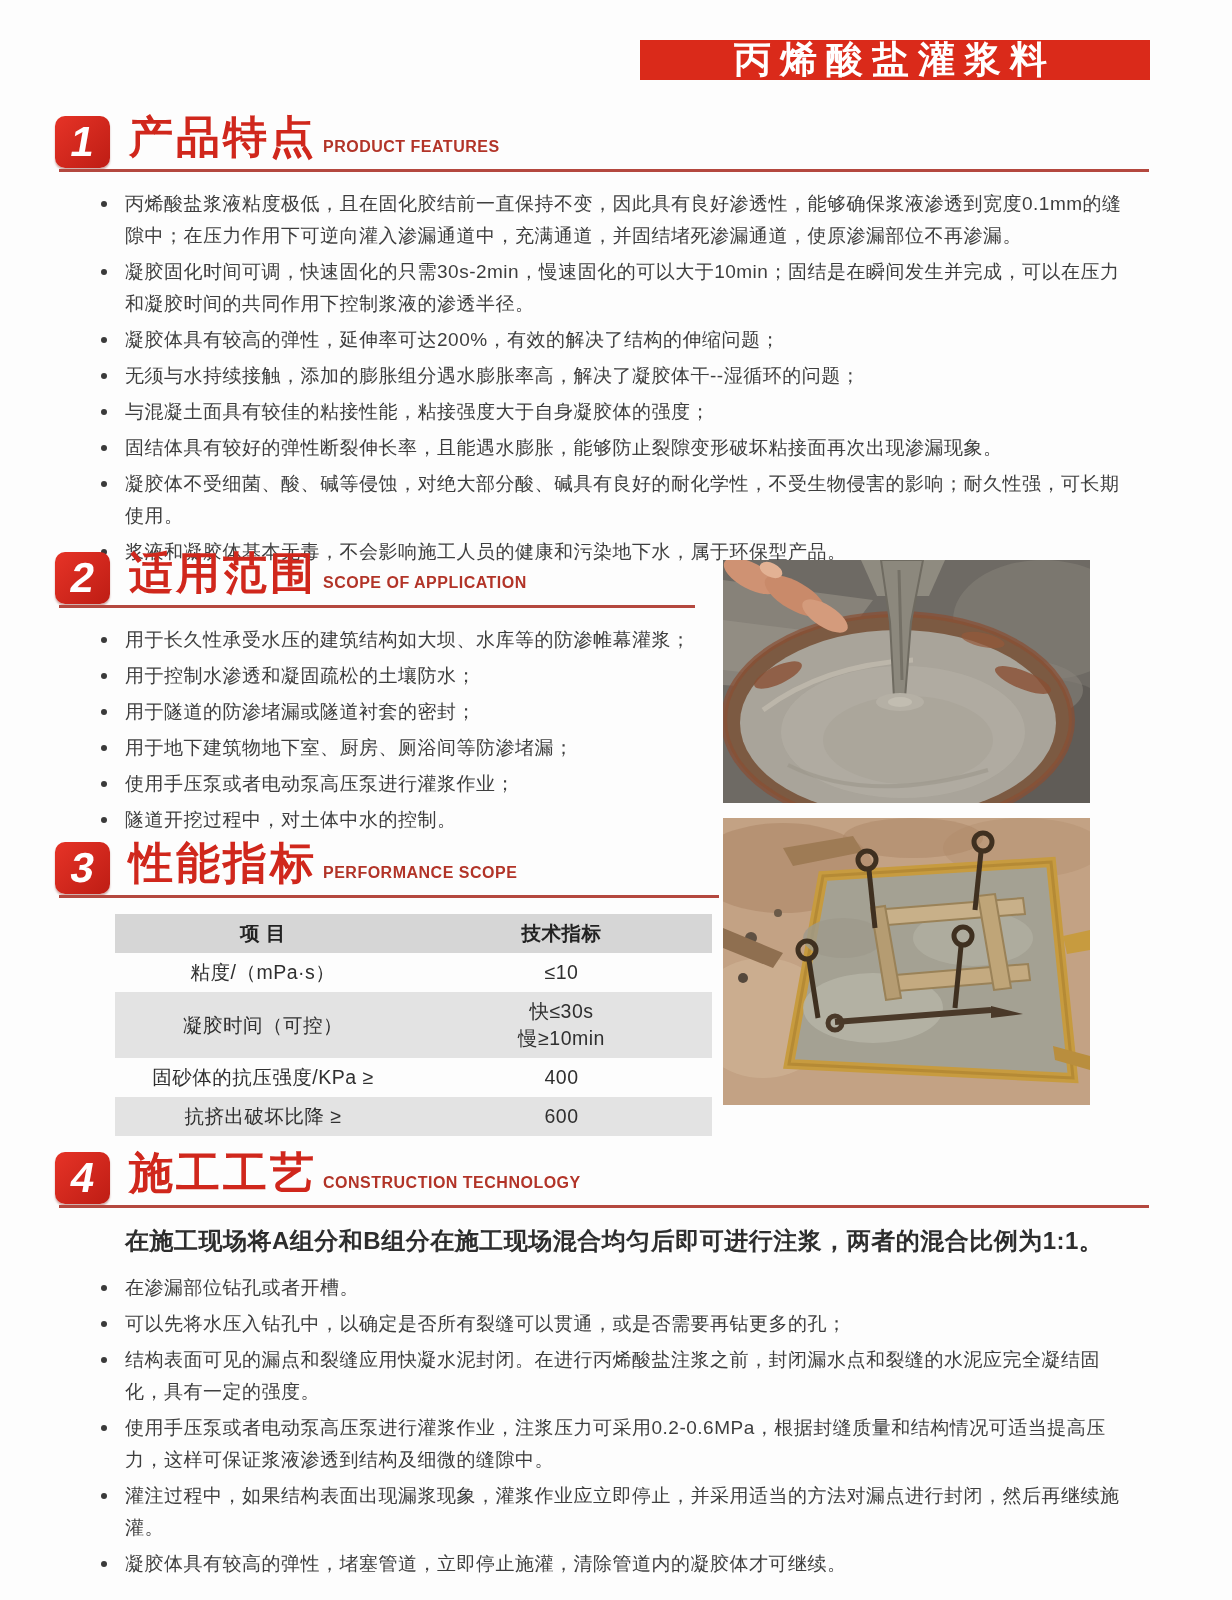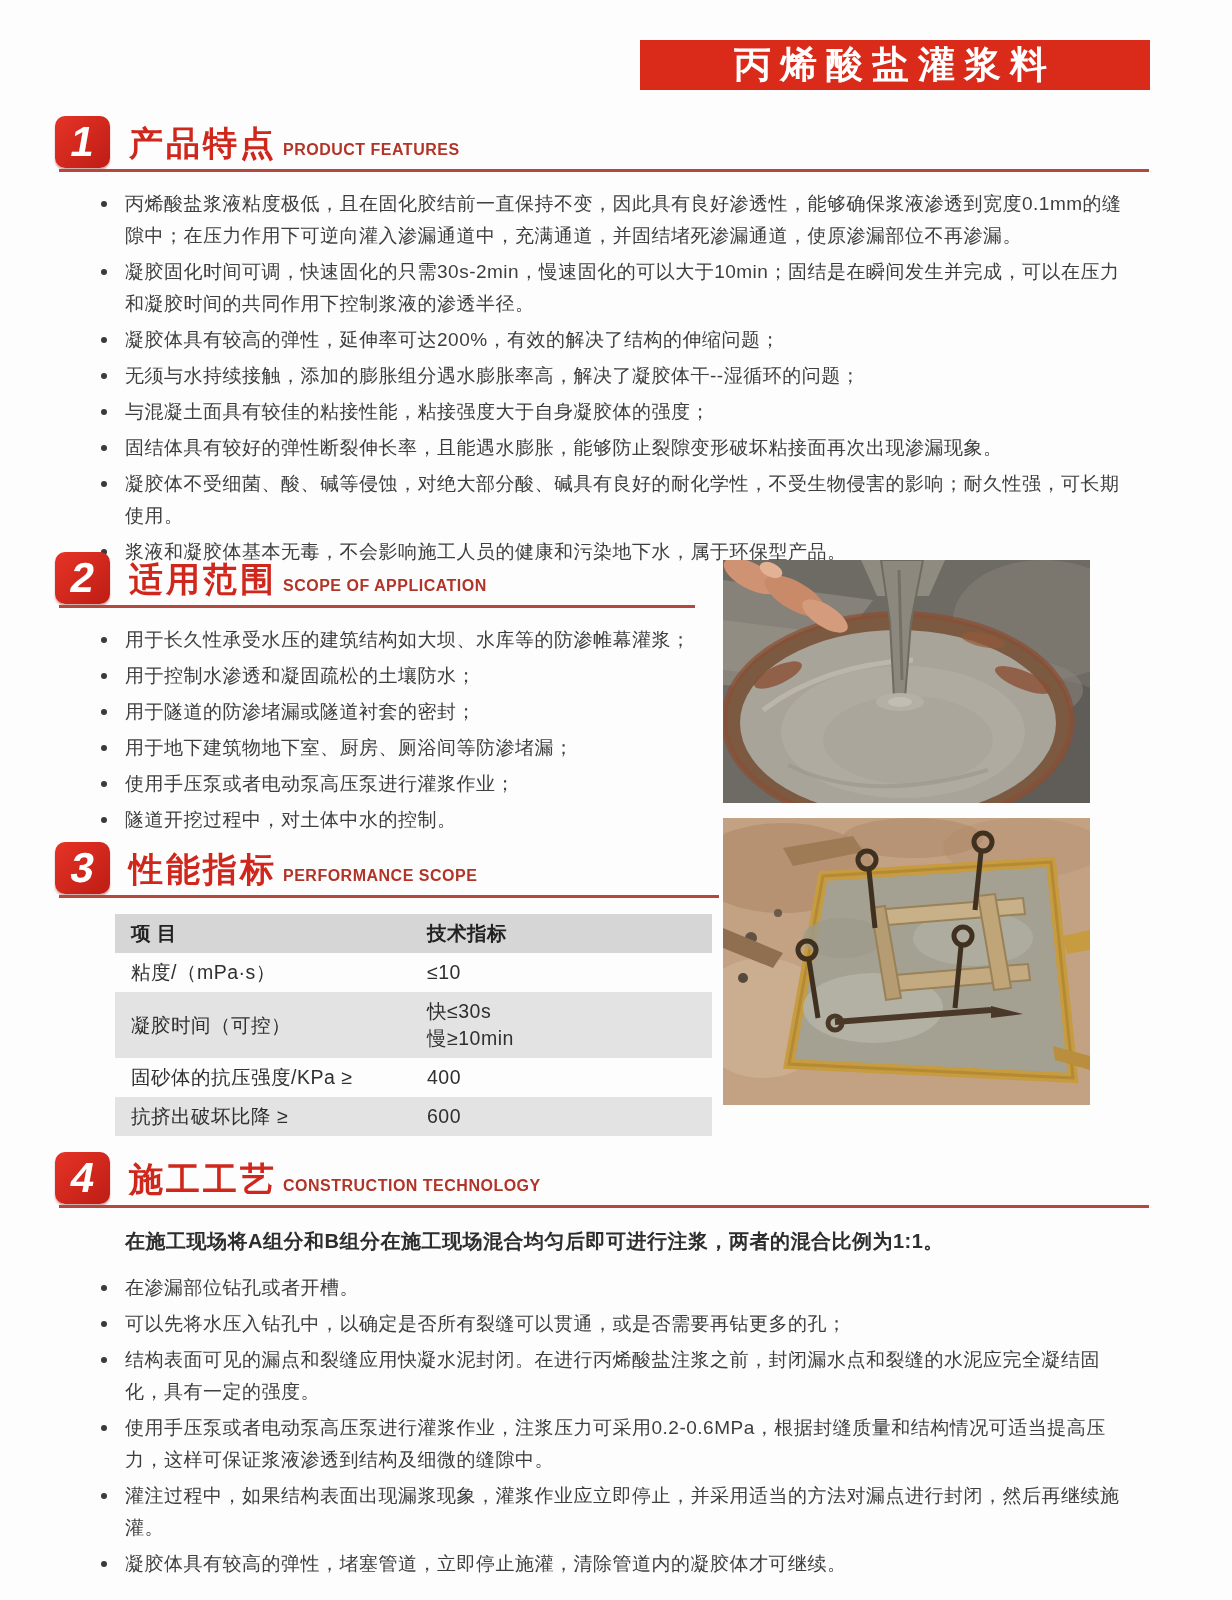--- a/index.html
+++ b/index.html
@@ -7,21 +7,21 @@
     width:1232px;height:1600px;
     background:#fcfcfc;
     font-family:"Liberation Sans","DejaVu Sans",sans-serif;
     position:relative;overflow:hidden;
     color:#3e3e3e;
   }
   .page{position:absolute;inset:0;background:#fdfdfd;}
 
   
   .title-banner{
-    position:absolute;left:640px;top:40px;width:510px;height:50px;
+    position:absolute;left:640px;top:40px;width:510px;height:40px;
     background:#da2a1a;color:#ffffff;
     display:flex;align-items:center;justify-content:center;
     font-size:37px;font-weight:bold;letter-spacing:9px;
   }
 
   
   .section{position:absolute;left:55px;width:1095px;}
   #sec1{top:116px;}
   #sec2{top:552px;}
   #sec3{top:842px;}
@@ -31,21 +31,21 @@
   .sec-num{
     position:absolute;left:0;top:0;width:55px;height:52px;
     background:linear-gradient(135deg,#e23125 10%,#c21f16 90%);
     border-radius:10px;color:#fff;
     display:flex;align-items:center;justify-content:center;
     font-size:42px;font-weight:bold;
     box-shadow:0 2px 2px rgba(120,20,10,.35);
   }
   .sec-num span{display:block;transform:skewX(-10deg);}
   .sec-titles{position:absolute;left:74px;bottom:5px;white-space:nowrap;}
-  .sec-title-cn{font-size:34px;font-weight:bold;color:#d0271c;letter-spacing:3px;}
+  .sec-title-cn{font-size:44px;font-weight:bold;color:#d0271c;letter-spacing:3px;}
   .sec-title-en{font-size:16px;font-weight:bold;color:#b23428;margin-left:6px;letter-spacing:.5px;}
   .sec-rule{position:absolute;bottom:0;left:4px;height:3px;background:#b4483f;}
   #sec1 .sec-rule,#sec4 .sec-rule{width:1090px;}
   #sec2 .sec-rule{width:636px;}
   #sec3 .sec-rule{width:660px;}
 
   
   ul.blist{list-style:none;margin:16px 0 0 0;padding:0 0 0 44px;}
   ul.blist li{
     position:relative;padding-left:26px;margin:4px 0 3px 0;
@@ -55,29 +55,29 @@
     position:absolute;left:2px;top:13px;width:6px;height:6px;
     border-radius:50%;background:#3a3a3a;
   }
   #sec1 ul.blist{max-width:1030px;}
   #sec2 ul.blist{max-width:610px;}
   #sec4 ul.blist{max-width:1035px;}
 
   
   .intro{
     margin:18px 0 6px 70px;max-width:1000px;
-    font-size:20px;font-weight:bold;color:#2d2d2d;line-height:30px;letter-spacing:.5px;
+    font-size:24px;font-weight:bold;color:#2d2d2d;line-height:30px;letter-spacing:.5px;
   }
 
   
   table.perf{
     margin:16px 0 0 60px;width:597px;border-collapse:collapse;
     font-size:19.5px;color:#2f2f2f;letter-spacing:.5px;
   }
-  table.perf th,table.perf td{padding:6px 16px;text-align:left;vertical-align:middle;}
+  table.perf th,table.perf td{padding:6px 4px;text-align:center;vertical-align:middle;}
   table.perf col.c1{width:296px;}
   table.perf thead th{background:#d6d6d6;font-weight:bold;color:#222;}
   table.perf tbody tr:nth-child(even){background:#e3e3e3;}
   table.perf td.c2{white-space:pre-line;}
 
   
   .photo{position:absolute;display:block;}
   #photo-mixing{left:668px;top:8px;width:367px;height:243px;}
   #photo-formwork{left:668px;top:-24px;width:367px;height:287px;}
 </style>

